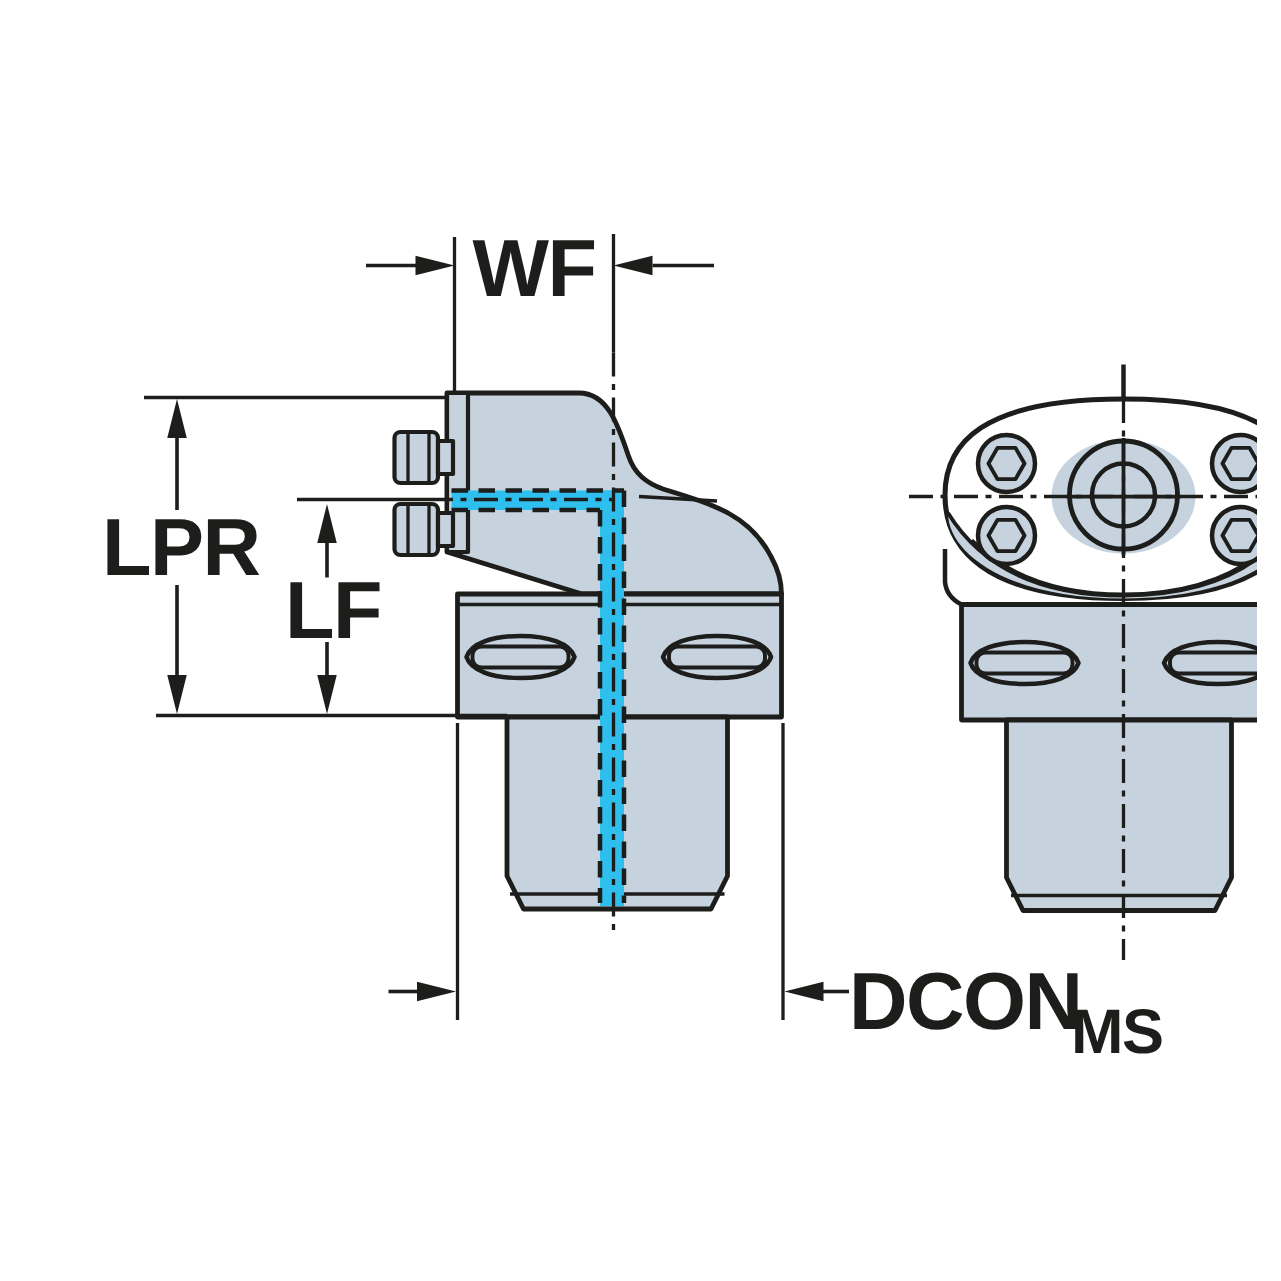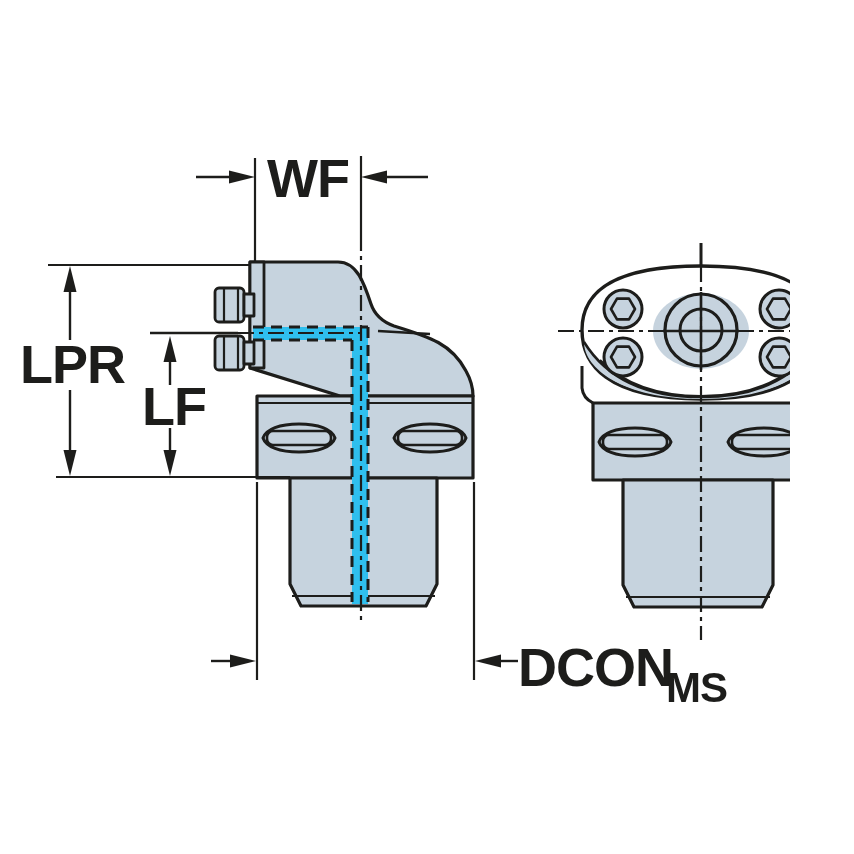--- a/index.html
+++ b/index.html
@@ -2,21 +2,21 @@
 <html style="--background: #ffffff; --body_fill: #c6d3de; --outline: #1d1d1b; --coolant_highlight: #2fbfee;"><head>
 <meta charset="utf-8">
 <style>
   :root{
     --background:#ffffff;
     --body_fill:#c6d3de;
     --outline:#1d1d1b;
     --coolant_highlight:#2fbfee;
   }
   html,body{margin:0;padding:0;background:var(--background);}
-  .stage{width:790px;height:854px;position:relative;background:var(--background);overflow:hidden;}
+  .stage{width:790px;height:854px;position:relative;background:var(--background);overflow:hidden;padding-left:48px;}
   svg{display:block;}
   .ln{stroke:var(--outline);fill:none;stroke-linecap:butt;stroke-linejoin:round;}
   .fb{fill:var(--body_fill);}
   .nofill{fill:none;}
   .ar{fill:var(--outline);stroke:none;}
   .cy{fill:var(--coolant_highlight);stroke:none;}
   .dash{stroke-dasharray:11 7;}
   .cdot{stroke-dasharray:16 5 4 5;}
   .hl{stroke:var(--outline);stroke-width:1.6;}
   text{font-family:"Liberation Sans","DejaVu Sans",sans-serif;font-weight:bold;fill:var(--outline);letter-spacing:-1px;}

